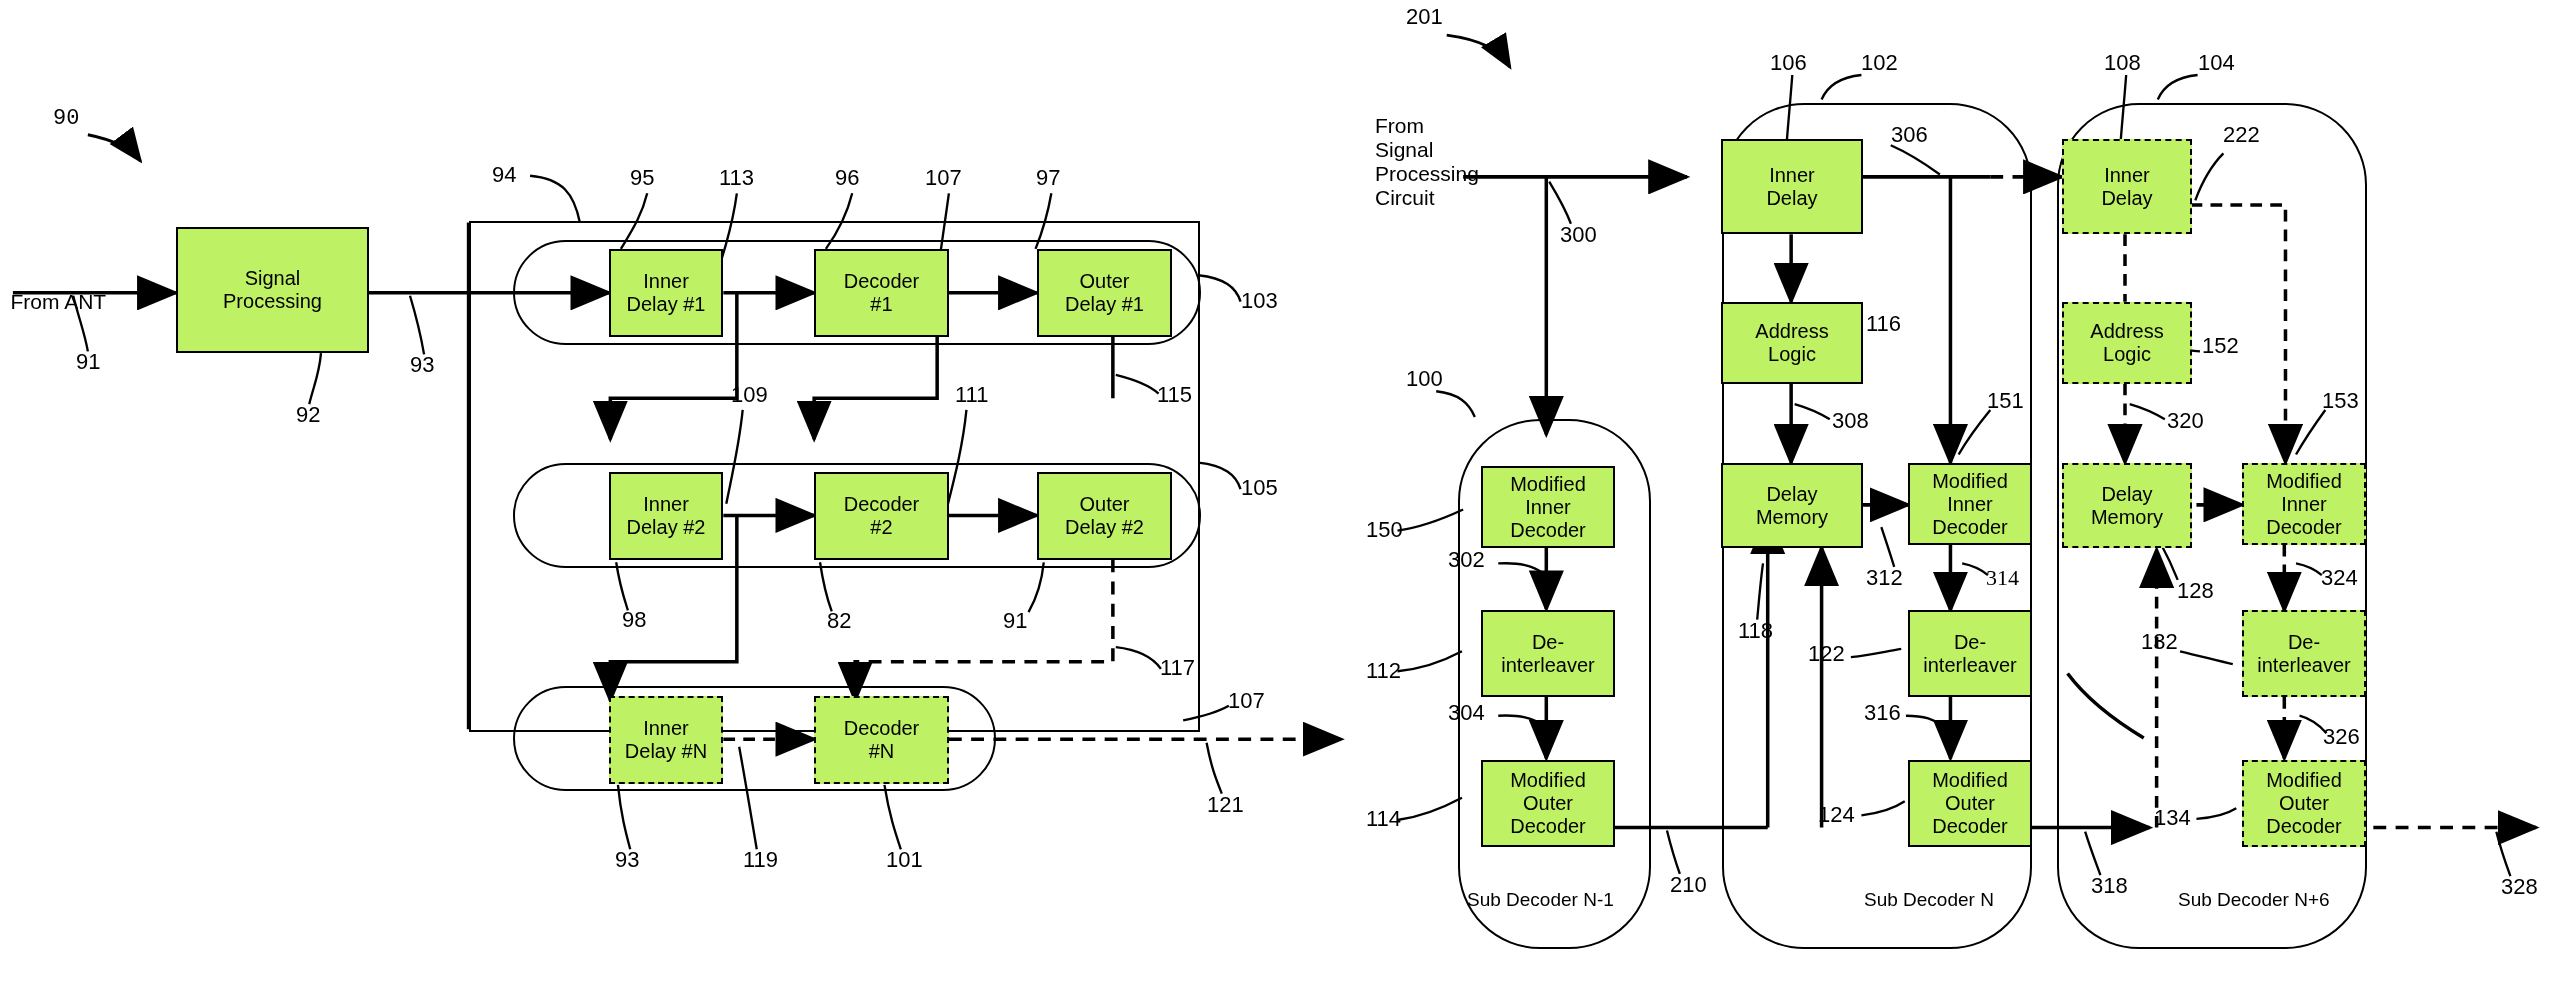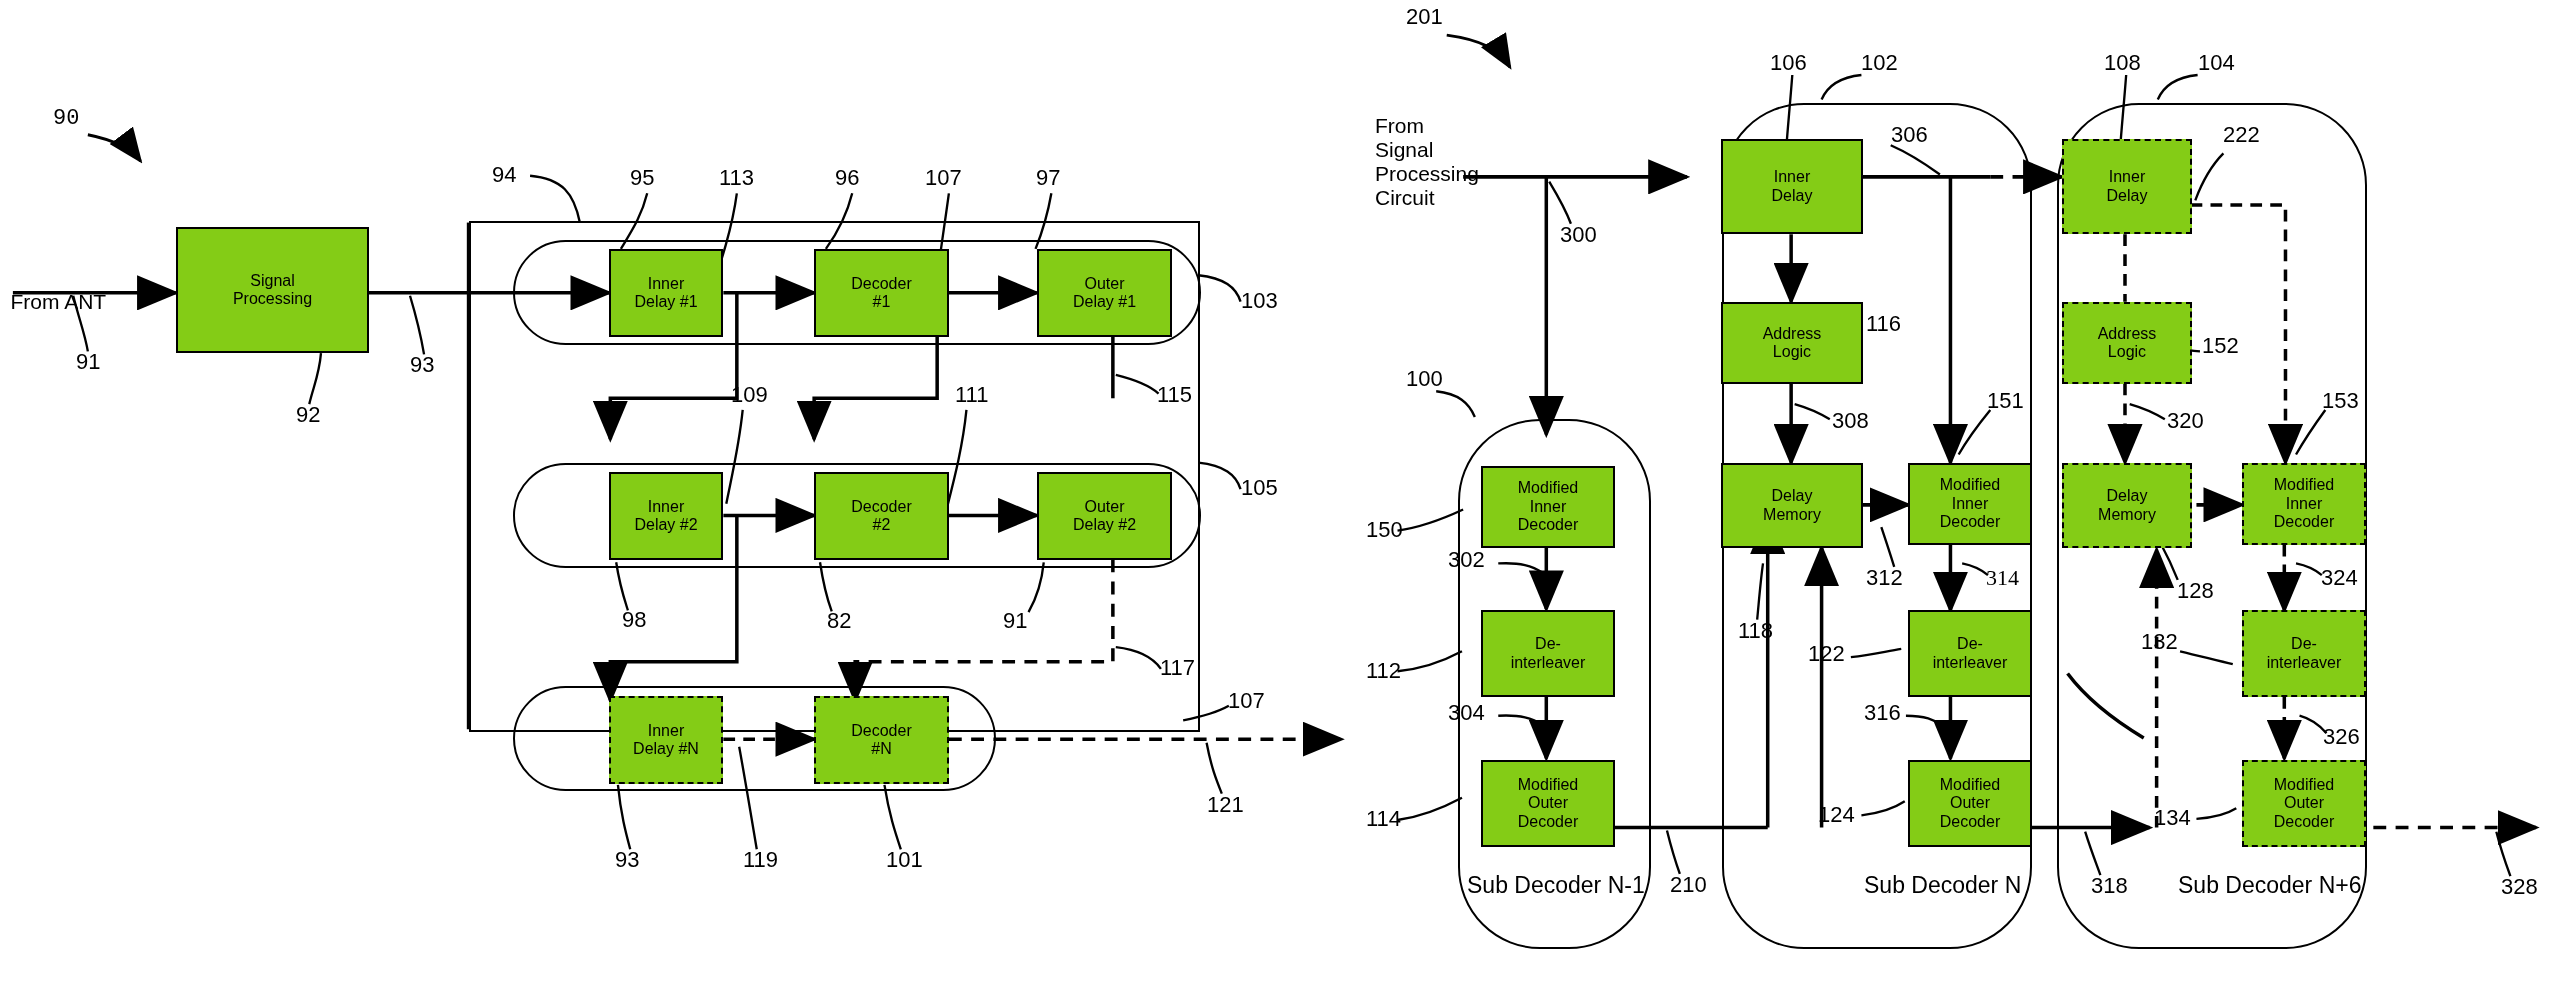--- a/index.html
+++ b/index.html
@@ -1,35 +1,35 @@
 <!DOCTYPE html>
 <html style="font-size:9.4px"><head>
 <meta charset="utf-8">
 <style>
   html,body{margin:0;padding:0;background:#fff;}
   body{width:2576px;height:991px;position:relative;overflow:hidden;
        font-family:"Liberation Sans","DejaVu Sans",sans-serif;color:#000;}
   .stage{position:absolute;left:0;top:0;width:2576px;height:991px;}
   svg.lines{position:absolute;left:0;top:0;width:2576px;height:991px;overflow:visible;}
   
-  .box{position:absolute;box-sizing:border-box;border:2.3px solid #000;background:#84cc16;
+  .box{position:absolute;box-sizing:border-box;border:2.3px solid #000;background:#bef264;
        display:flex;align-items:center;justify-content:center;text-align:center;
-       font-size:16px;line-height:1.15;white-space:pre-line;}
+       font-size:20px;line-height:1.15;white-space:pre-line;}
   .box.dashed{border-style:dashed;border-width:2.9px;}
   .box.thin{border-width:2.3px;}
   
   .group{position:absolute;box-sizing:border-box;border:2.9px solid #000;background:transparent;}
   .group.stadium{border-radius:82px;}
   .group.pill{border-radius:53px;}
   
   .frame{position:absolute;box-sizing:border-box;border:2.9px solid #000;background:transparent;}
   
   .lbl{position:absolute;font-size:21px;line-height:1.15;white-space:pre-line;}
   .num{position:absolute;font-size:22px;line-height:1;}
-  .cap{position:absolute;font-size:23px;line-height:1;white-space:nowrap;}
+  .cap{position:absolute;font-size:19px;line-height:1;white-space:nowrap;margin-top:16px;}
 </style>
 </head>
 <body>
 
 <div class="stage">
 
   <svg class="lines" viewBox="0 0 4398 1692" preserveAspectRatio="none">
     <defs>
       <marker id="ah" markerWidth="11" markerHeight="9" refX="10" refY="4.5" orient="auto" markerUnits="strokeWidth">
         <path d="M0,0 L11,4.5 L0,9 z" fill="#000"></path>

